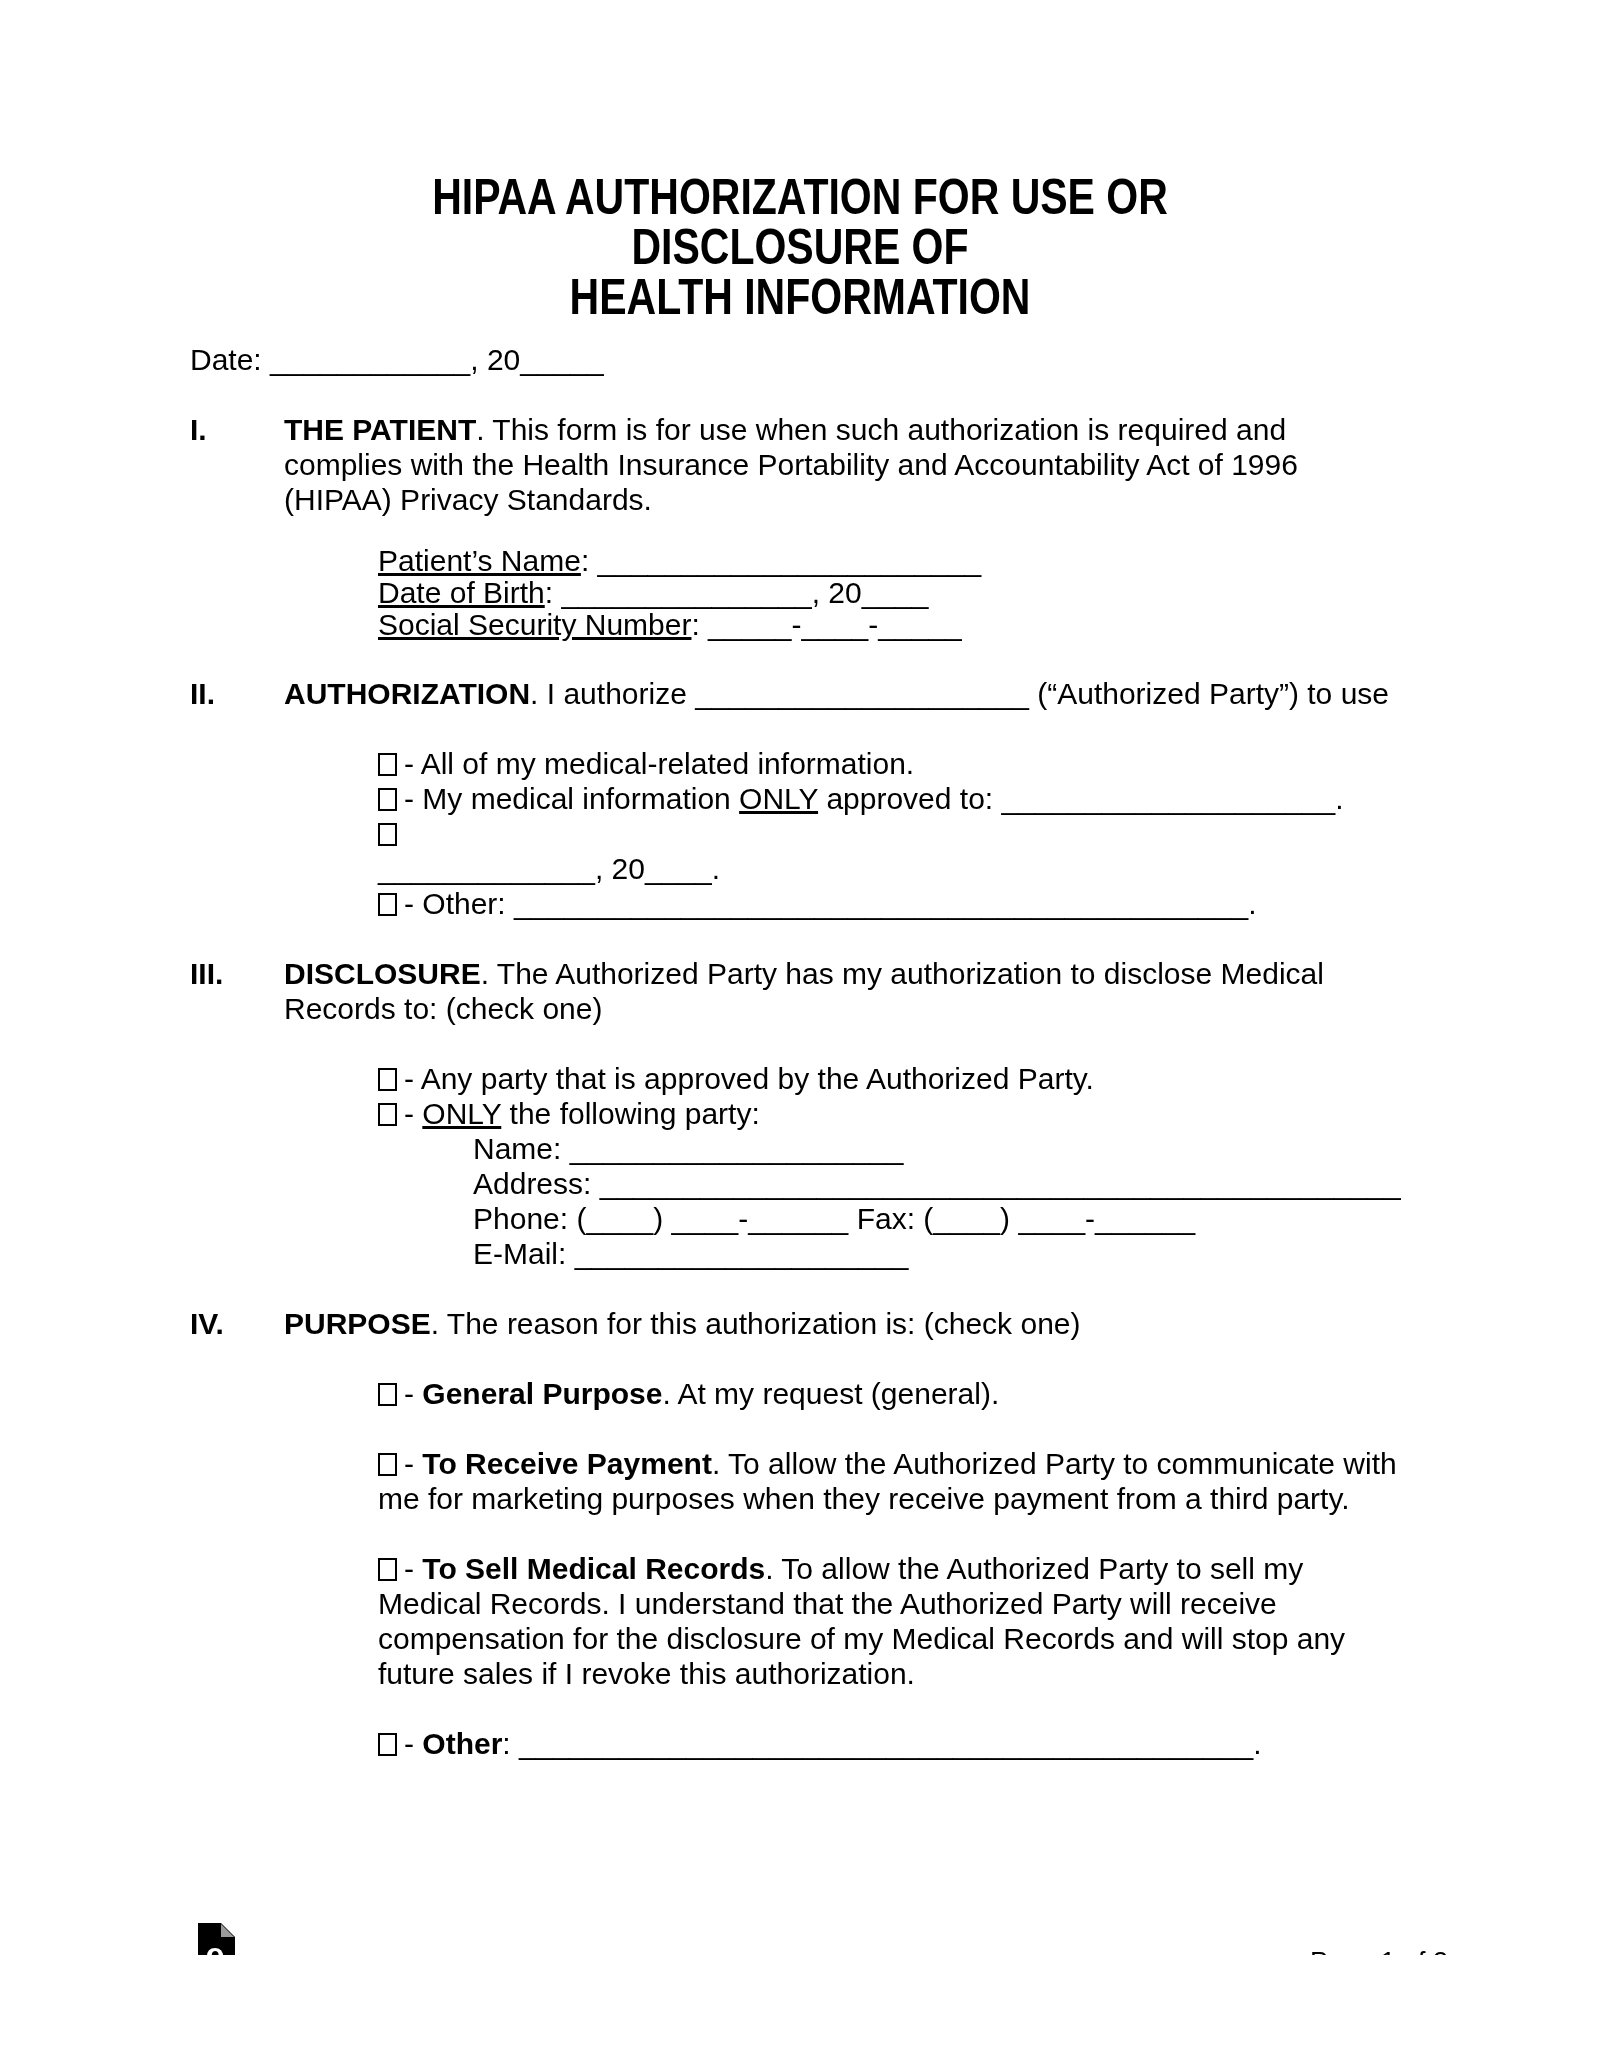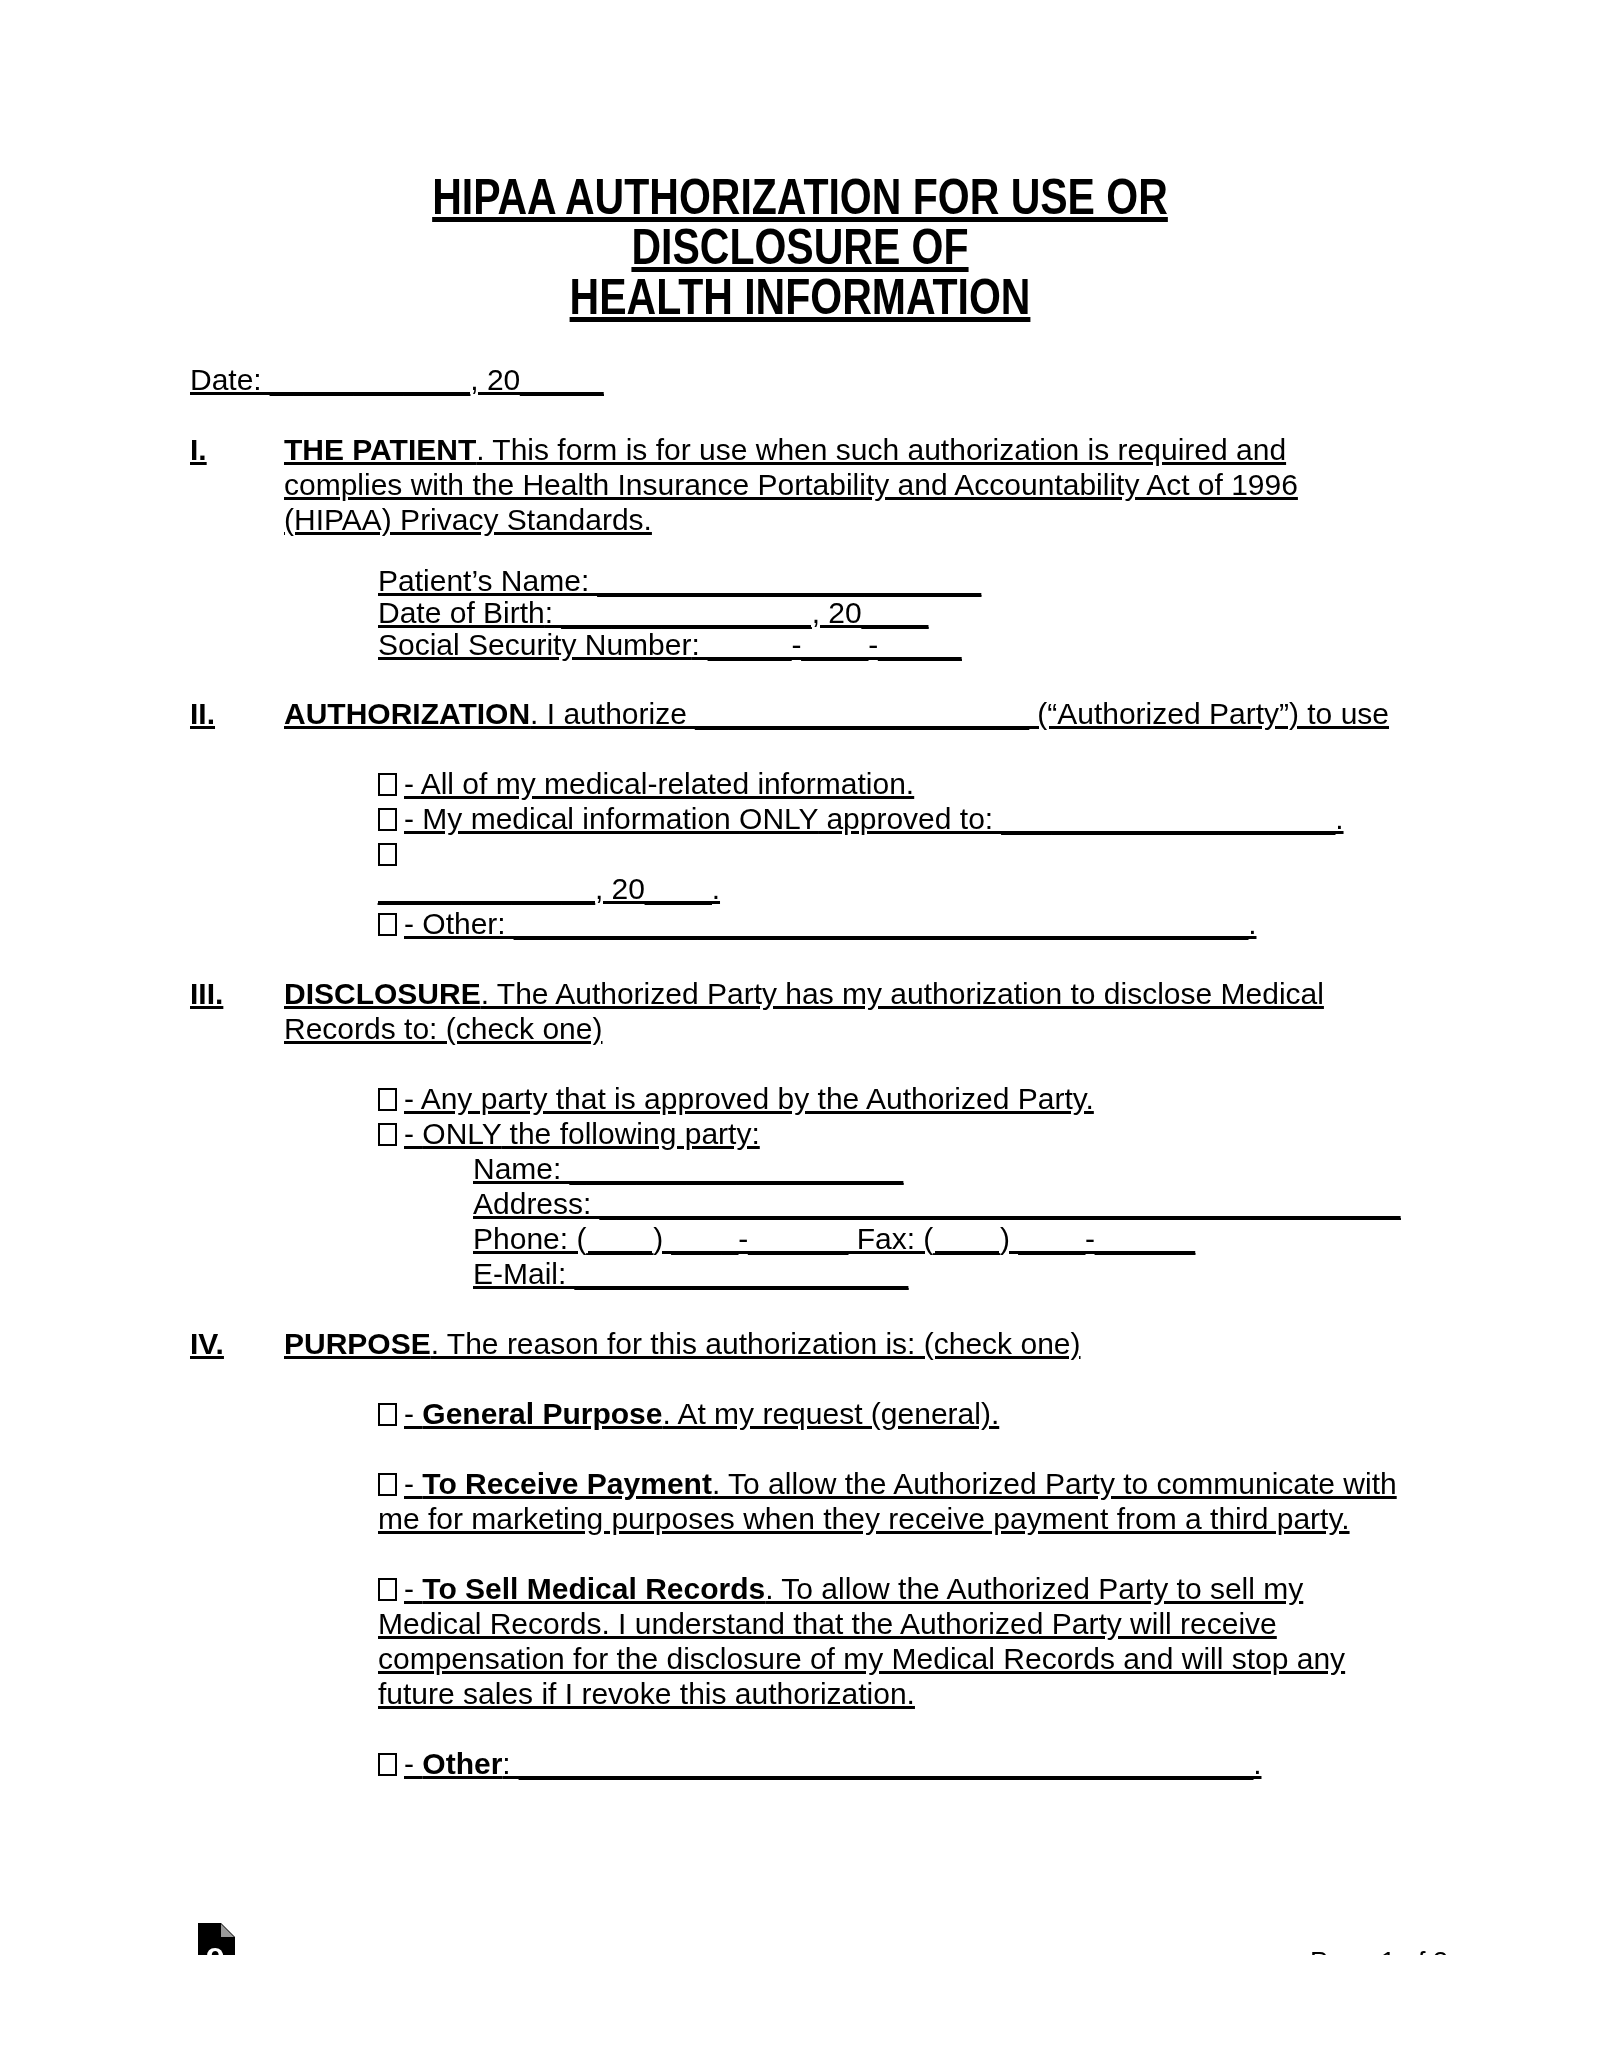--- a/index.html
+++ b/index.html
@@ -6,33 +6,32 @@
   .page{
     position:relative;
     width:1600px;height:1955px;
     background:#ffffff;
     color:#000;
     font-family:"Liberation Sans", sans-serif;
     font-size:30px;
     line-height:35px;
     overflow:hidden;
     box-sizing:border-box;
-    text-decoration:underline;
   }
   .content{padding:0 190px;}
   .title{
     margin:0;
     padding-top:172px;
     text-align:center;
     font-weight:bold;
     font-size:50px;
     line-height:50px;
   }
   .title .tline{display:block;transform:scaleX(0.82);}
-  .dateline{margin-top:40px;}
+  .dateline{margin-top:20px;}
   .sect{display:flex;margin-top:35px;}
   .sect .num{width:94px;flex:0 0 94px;font-weight:bold;}
   .sect .sbody{flex:1;}
   .b{font-weight:bold;}
   .ul{text-decoration:underline;}
   .fields{margin-left:188px;margin-top:28px;line-height:32px;}
   .cblist{margin-left:188px;margin-top:35px;}
   .cbitem{margin-top:0;}
   .cbitem.sp{margin-top:35px;}
   .cont{margin-left:94px;margin-top:35px;}

